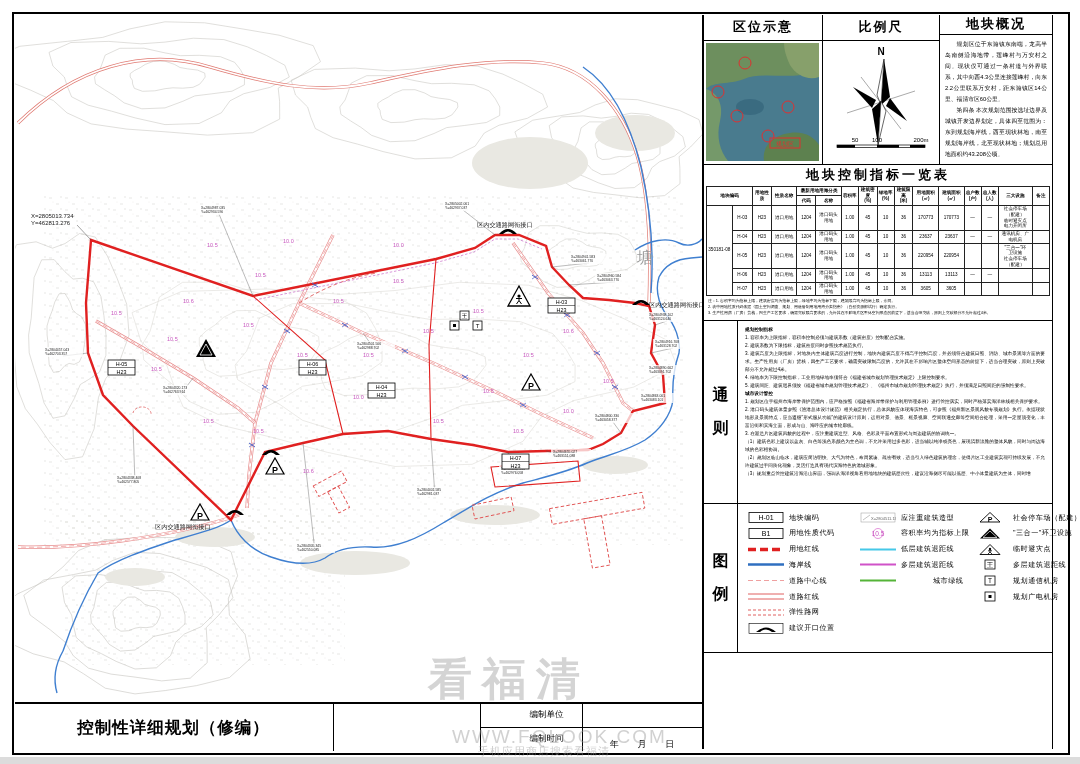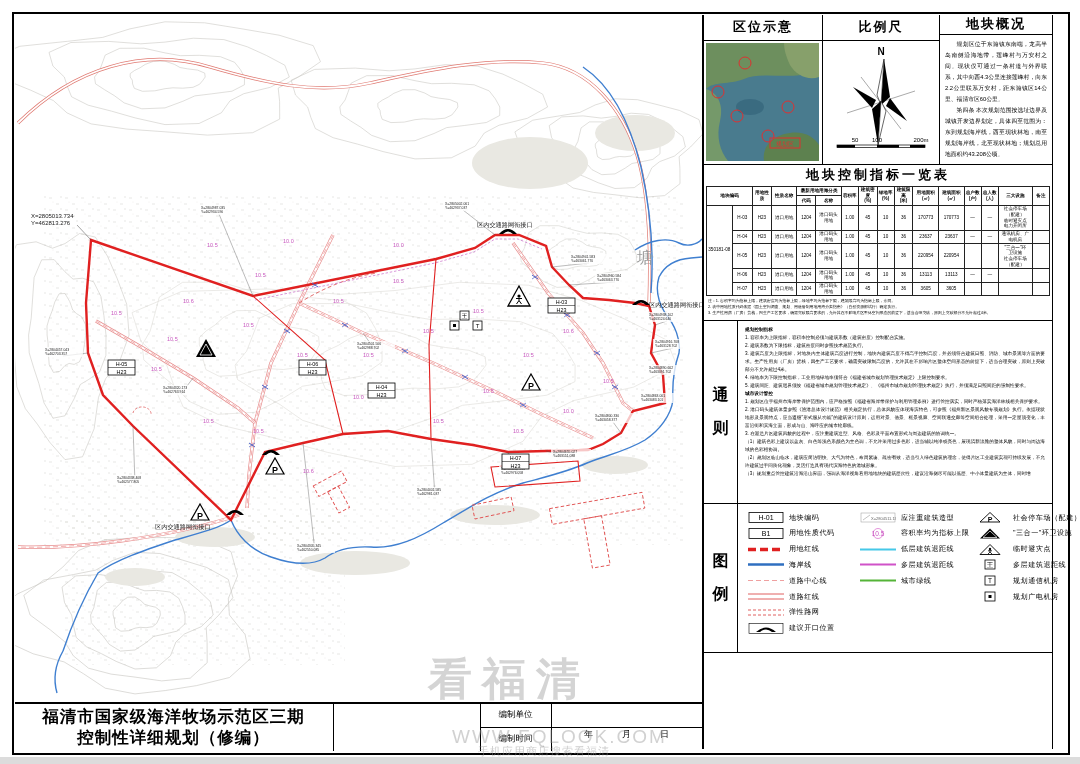--- a/index.html
+++ b/index.html
@@ -8,21 +8,21 @@
   .abs{position:absolute;}
   #outer-frame{left:12px;top:12px;width:1054px;height:739px;border:2.5px solid #000;}
   #left-pane{left:14.5px;top:14.5px;width:687px;height:734px;border-right:2px solid #000;}
   #map-area{left:0;top:0;width:687px;height:687px;overflow:hidden;}
   
   #title-block{left:0;top:687px;width:687px;height:47px;border-top:2.5px solid #000;display:flex;}
   .tb-left{width:318px;border-right:1.5px solid #000;display:flex;flex-direction:column;justify-content:center;align-items:center;}
   .tb-title{font-weight:bold;font-size:16.5px;letter-spacing:1px;line-height:1.25;text-align:center;}
   .tb-mid{width:146px;border-right:1.5px solid #000;}
   .tb-right{flex:1;display:flex;flex-direction:column;}
-  .tb-row{flex:1;display:flex;align-items:flex-start;}
+  .tb-row{flex:1;display:flex;align-items:flex-end;padding-left:31px;}
   .tb-row:first-child{border-bottom:1px solid #000;}
   .tb-label{width:70px;text-align:center;font-size:8.5px;border-right:1px solid #000;align-self:stretch;display:flex;align-items:center;justify-content:center;}
   .tb-val{flex:1;font-size:9px;display:flex;justify-content:space-around;padding:0 18px;}
   
   #right-pane{left:704px;top:14.5px;width:348px;height:734px;border-right:1.5px solid #000;font-size:0;}
   .sec{border-bottom:1.5px solid #000;position:relative;}
   #sec-top{height:149px;display:flex;}
   .top-col{border-right:1px solid #000;display:flex;flex-direction:column;}
   .top-col:last-child{border-right:none;}
   .top-hd{height:25px;border-bottom:1px solid #000;display:flex;align-items:center;justify-content:center;font-size:13px;font-weight:bold;letter-spacing:2px;}
@@ -370,21 +370,20 @@
           <g>
             <rect x="435" y="306" width="9" height="9" fill="#fff" stroke="#000" stroke-width="0.8"></rect>
             <rect x="438" y="309" width="3" height="3" fill="#000"></rect>
           </g>
         </g>
     </svg>
   </div>
 
   <div class="abs" id="title-block">
     <div class="tb-left">
-      <div class="tb-title">福清市国家级海洋牧场示范区三期</div>
       <div class="tb-title">控制性详细规划（修编）</div>
     </div>
     <div class="tb-mid"></div>
     <div class="tb-right">
       <div class="tb-row">
         <div class="tb-label">编制单位</div>
         <div class="tb-val"></div>
       </div>
       <div class="tb-row">
         <div class="tb-label">编制时间</div>
@@ -720,21 +719,21 @@
               <line x1="0" y1="5.5" x2="36" y2="5.5" stroke="#45c8e8" stroke-width="1.8"></line>
             </svg></span>
           <span class="lg-tx">低层建筑退距线</span>
         </div>
         <div class="lg-item" style="left: 122px; top: 55.4px;">
           <span class="lg-sw"><svg width="36" height="11" viewBox="0 0 36 11">
               <line x1="0" y1="5.5" x2="36" y2="5.5" stroke="#d052c8" stroke-width="1.8"></line>
             </svg></span>
           <span class="lg-tx">多层建筑退距线</span>
         </div>
-        <div class="lg-item" style="left: 122px; top: 71.2px;">
+        <div class="lg-item" style="left: 122px; top: 71.2px; gap: 32px;">
           <span class="lg-sw"><svg width="36" height="11" viewBox="0 0 36 11">
               <line x1="0" y1="5.5" x2="36" y2="5.5" stroke="#55b438" stroke-width="2.2"></line>
             </svg></span>
           <span class="lg-tx">城市绿线</span>
         </div>
         <div class="lg-item" style="left: 234px; top: 8px;">
           <span class="lg-sw"><svg width="36" height="11" viewBox="0 0 36 11">
               <polygon points="18,0.5 28,10 8,10" fill="#fff" stroke="#000" stroke-width="0.9"></polygon>
               <text x="18" y="9.5" font-size="7" font-weight="bold" text-anchor="middle">P</text>
             </svg></span>

